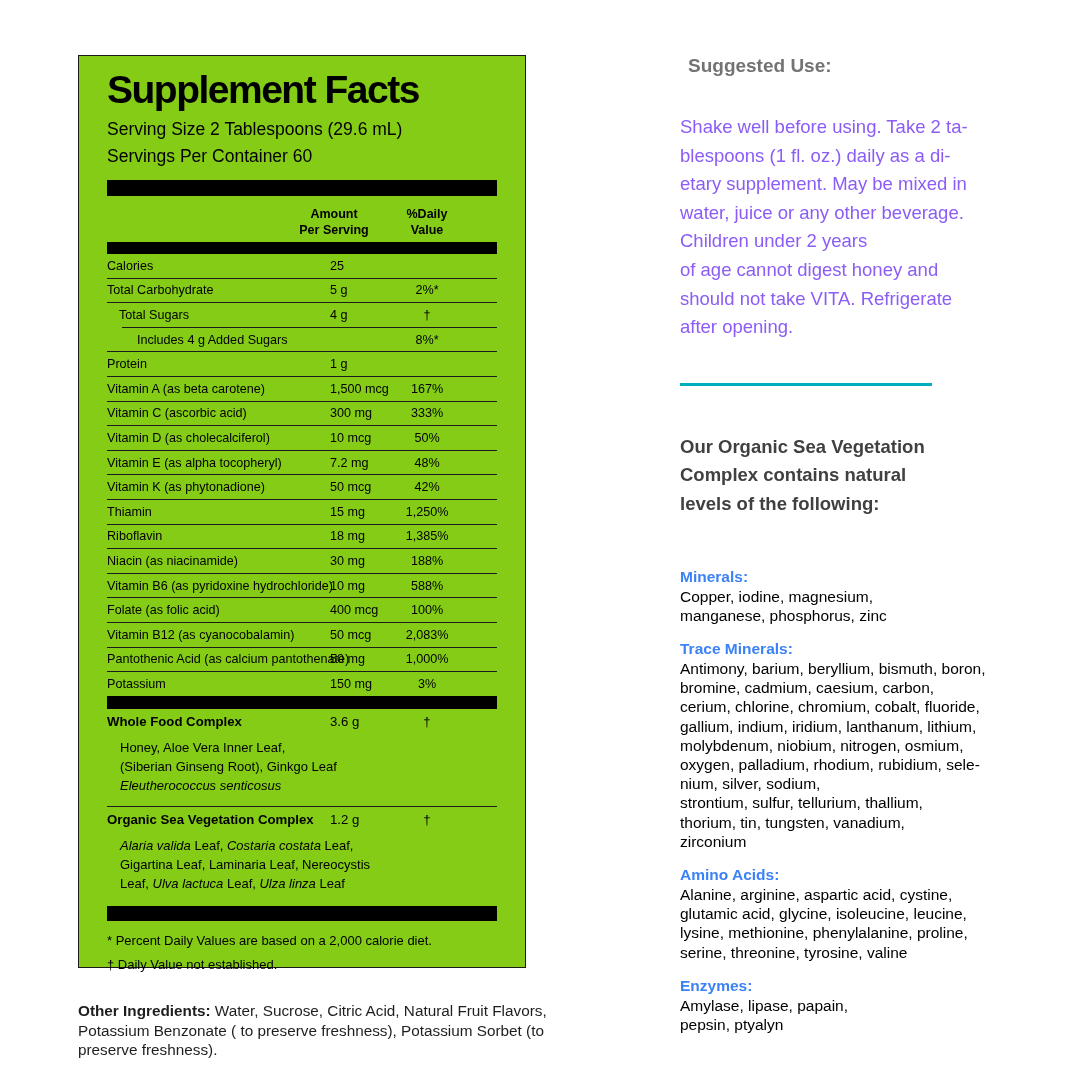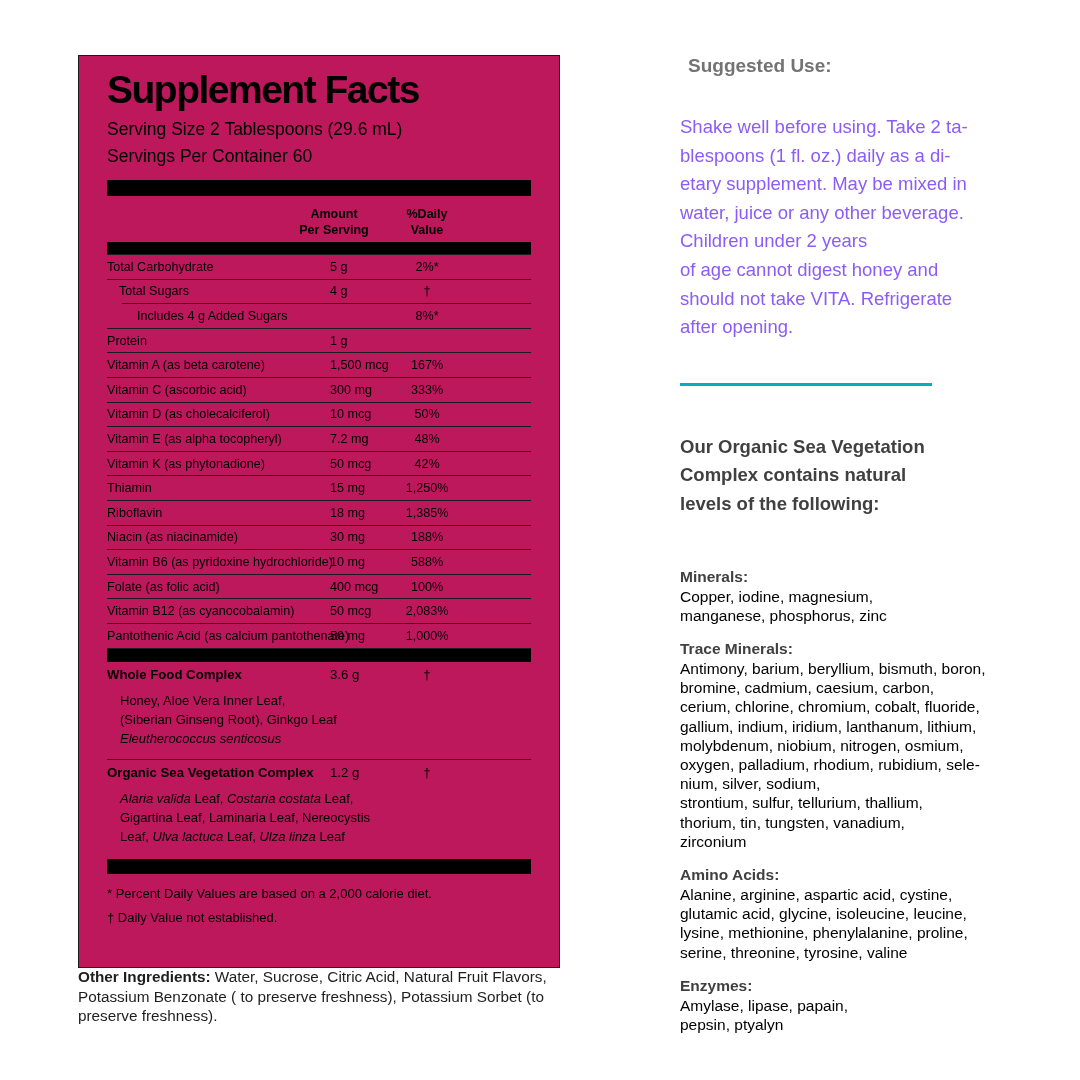--- a/index.html
+++ b/index.html
@@ -1,20 +1,20 @@
 <!DOCTYPE html>
 <html><head>
 <meta charset="utf-8">
 <style>
   html,body{margin:0;padding:0;background:#fff;}
   body{width:1080px;height:1080px;position:relative;font-family:"Liberation Sans",sans-serif;color:#111;overflow:hidden;}
 
   
-  .panel{position:absolute;left:78px;top:55px;width:482px;height:913px;
-         border:1.5px solid #1a1a1a;box-sizing:border-box;padding:10px 28px 0 28px;background:#be185d;color:#000;}
+  .panel{position:absolute;left:78px;top:55px;width:448px;height:913px;
+         border:1.5px solid #1a1a1a;box-sizing:border-box;padding:10px 28px 0 28px;background:#84cc16;color:#000;}
   .title{font-size:39px;font-weight:bold;letter-spacing:-1.5px;margin:2px 0 4px 0;line-height:44px;white-space:nowrap;}
   .serv{font-size:17.5px;line-height:27px;}
   .bar{background:#000;}
   .bar1{height:16px;margin-top:10px;}
   .bar2{height:12px;}
   .bar3{height:13px;}
   .bar4{height:15px;margin-top:2px;}
   .colheads{position:relative;height:46px;}
   .ch{position:absolute;top:11px;font-weight:bold;font-size:12.5px;line-height:15.5px;text-align:center;white-space:pre-line;}
   .ch-amount{left:172px;width:110px;}
@@ -33,32 +33,32 @@
   .chead{position:relative;height:18px;display:flex;align-items:center;font-size:13.2px;}
   .chead .cnm{font-weight:bold;white-space:nowrap;}
   .csub{padding-left:13px;margin-top:7px;font-size:13px;}
   .csub-line{line-height:19px;white-space:nowrap;}
   .csep{border-top:1px solid #1c1c1c;height:0;}
 
   .foot{font-size:13px;margin-top:10px;}
   .foot-line{line-height:20px;margin-bottom:4px;}
 
   
-  .other{position:absolute;left:78px;top:952px;width:482px;font-size:15.3px;line-height:19.6px;color:#1e1e1e;}
+  .other{position:absolute;left:78px;top:986px;width:482px;font-size:15.3px;line-height:19.6px;color:#1e1e1e;}
   .other b{font-weight:bold;}
 
   
   .rcol{position:absolute;left:680px;top:47px;width:342px;}
   .rhead{font-size:19px;font-weight:bold;line-height:22px;color:#737373;margin:8px;}
   .para{font-size:18.5px;line-height:28.6px;white-space:pre-line;margin-top:36px;color:#8b5cf6;}
   .divider{height:3px;width:252px;margin-top:41px;background:#00AEBD;}
   .sea{font-size:18.5px;font-weight:bold;line-height:28.6px;white-space:pre-line;margin-top:47px;color:#404040;}
   .sections{margin-top:49px;}
   .section{margin-bottom:15px;}
-  .sec-head{font-size:15.5px;font-weight:bold;line-height:18px;color:#404040;margin:0;}
+  .sec-head{font-size:15.5px;font-weight:bold;line-height:18px;color:#3b82f6;margin:0;}
   .sec-lines{font-size:15.5px;line-height:19.2px;white-space:pre-line;color:#000000;margin-top:1px;}
 </style>
 </head>
 <body>
 
 <div class="panel">
   <div class="title">Supplement Facts</div>
   <div class="serv">Serving Size 2 Tablespoons (29.6 mL)</div>
   <div class="serv">Servings Per Container 60</div>
 
@@ -67,20 +67,25 @@
   <div class="colheads">
     <div class="ch ch-amount">Amount
 Per Serving</div>
     <div class="ch ch-daily">%Daily
 Value</div>
   </div>
 
   <div class="bar bar2"></div>
 
   <div class="ntable">
+      <div class="nrow">
+        <span class="nm">Calories</span>
+        <span class="amt">25</span>
+        <span class="dv"></span>
+      </div>
       <div class="sep"></div>
       <div class="nrow">
         <span class="nm">Total Carbohydrate</span>
         <span class="amt">5 g</span>
         <span class="dv">2%*</span>
       </div>
       <div class="sep"></div>
       <div class="nrow">
         <span class="nm nm-ind1">Total Sugars</span>
         <span class="amt">4 g</span>
@@ -164,20 +169,25 @@
         <span class="amt">50 mcg</span>
         <span class="dv">2,083%</span>
       </div>
       <div class="sep"></div>
       <div class="nrow">
         <span class="nm">Pantothenic Acid (as calcium pantothenate)</span>
         <span class="amt">50 mg</span>
         <span class="dv">1,000%</span>
       </div>
       <div class="sep"></div>
+      <div class="nrow">
+        <span class="nm">Potassium</span>
+        <span class="amt">150 mg</span>
+        <span class="dv">3%</span>
+      </div>
     </div>
 
   <div class="bar bar3"></div>
 
   <div class="complexes">
       <div class="cblock">
         <div class="chead">
           <span class="cnm">Whole Food Complex</span>
           <span class="amt">3.6 g</span>
           <span class="dv">†</span>

